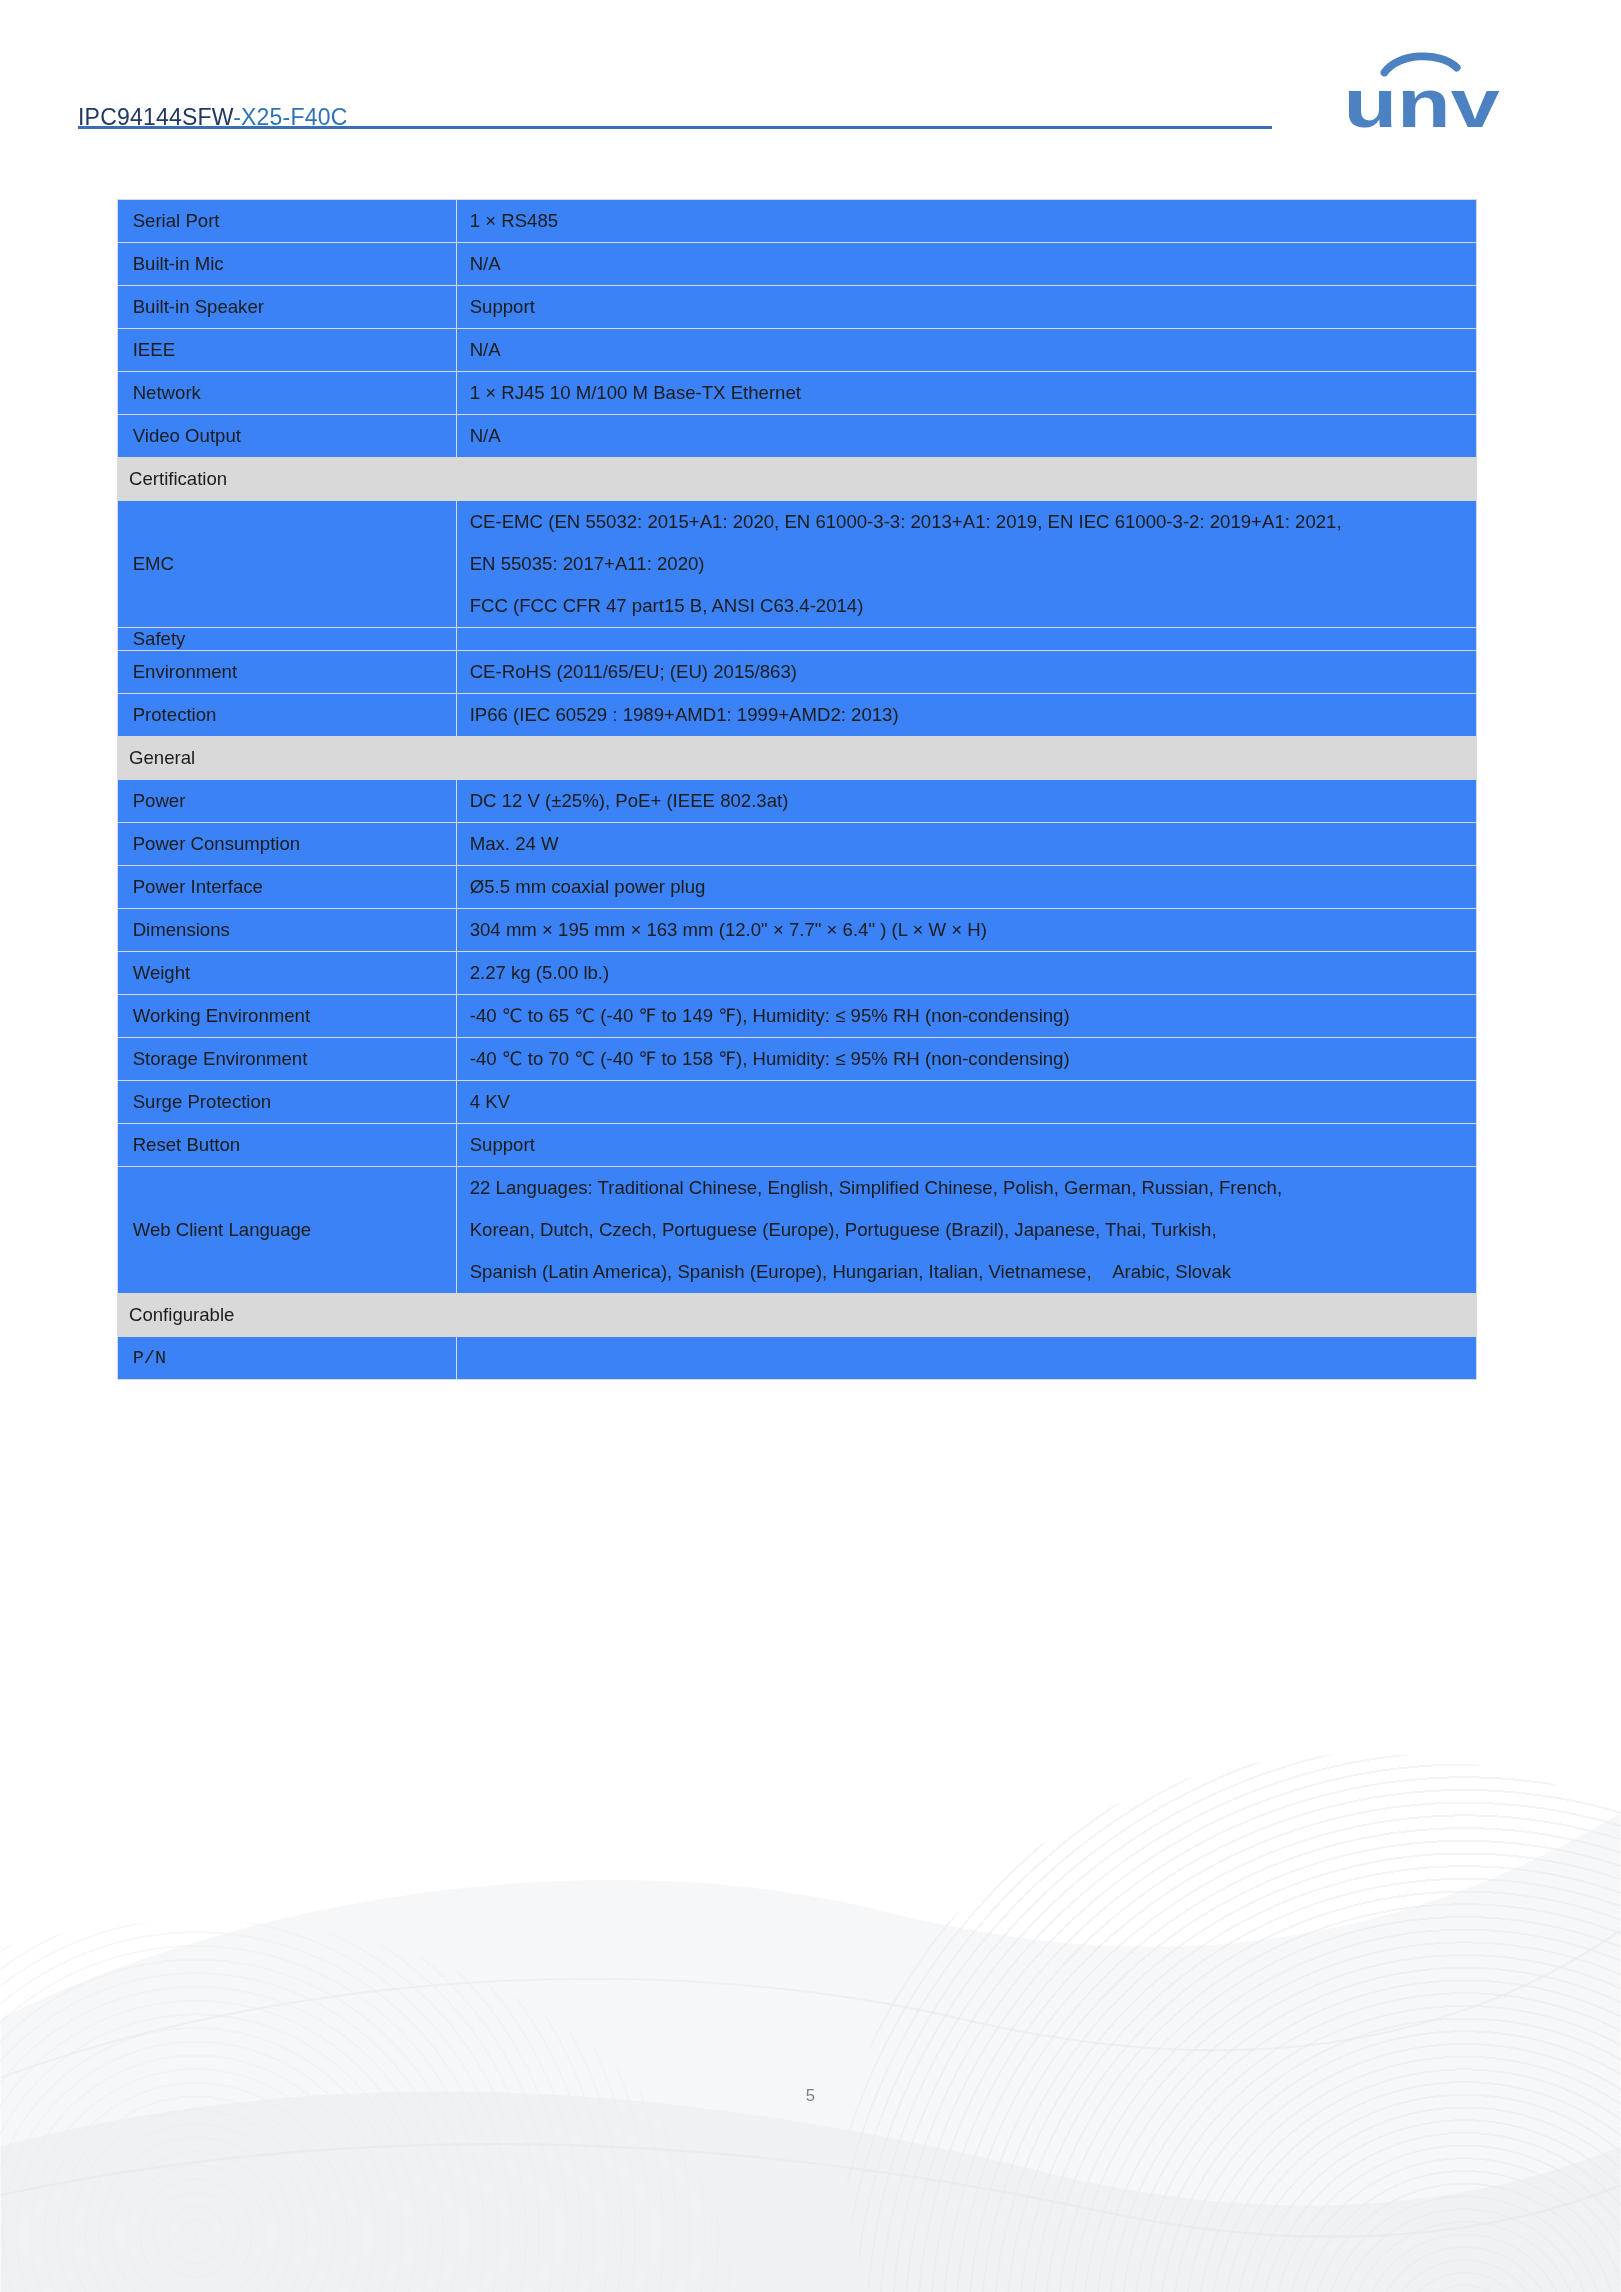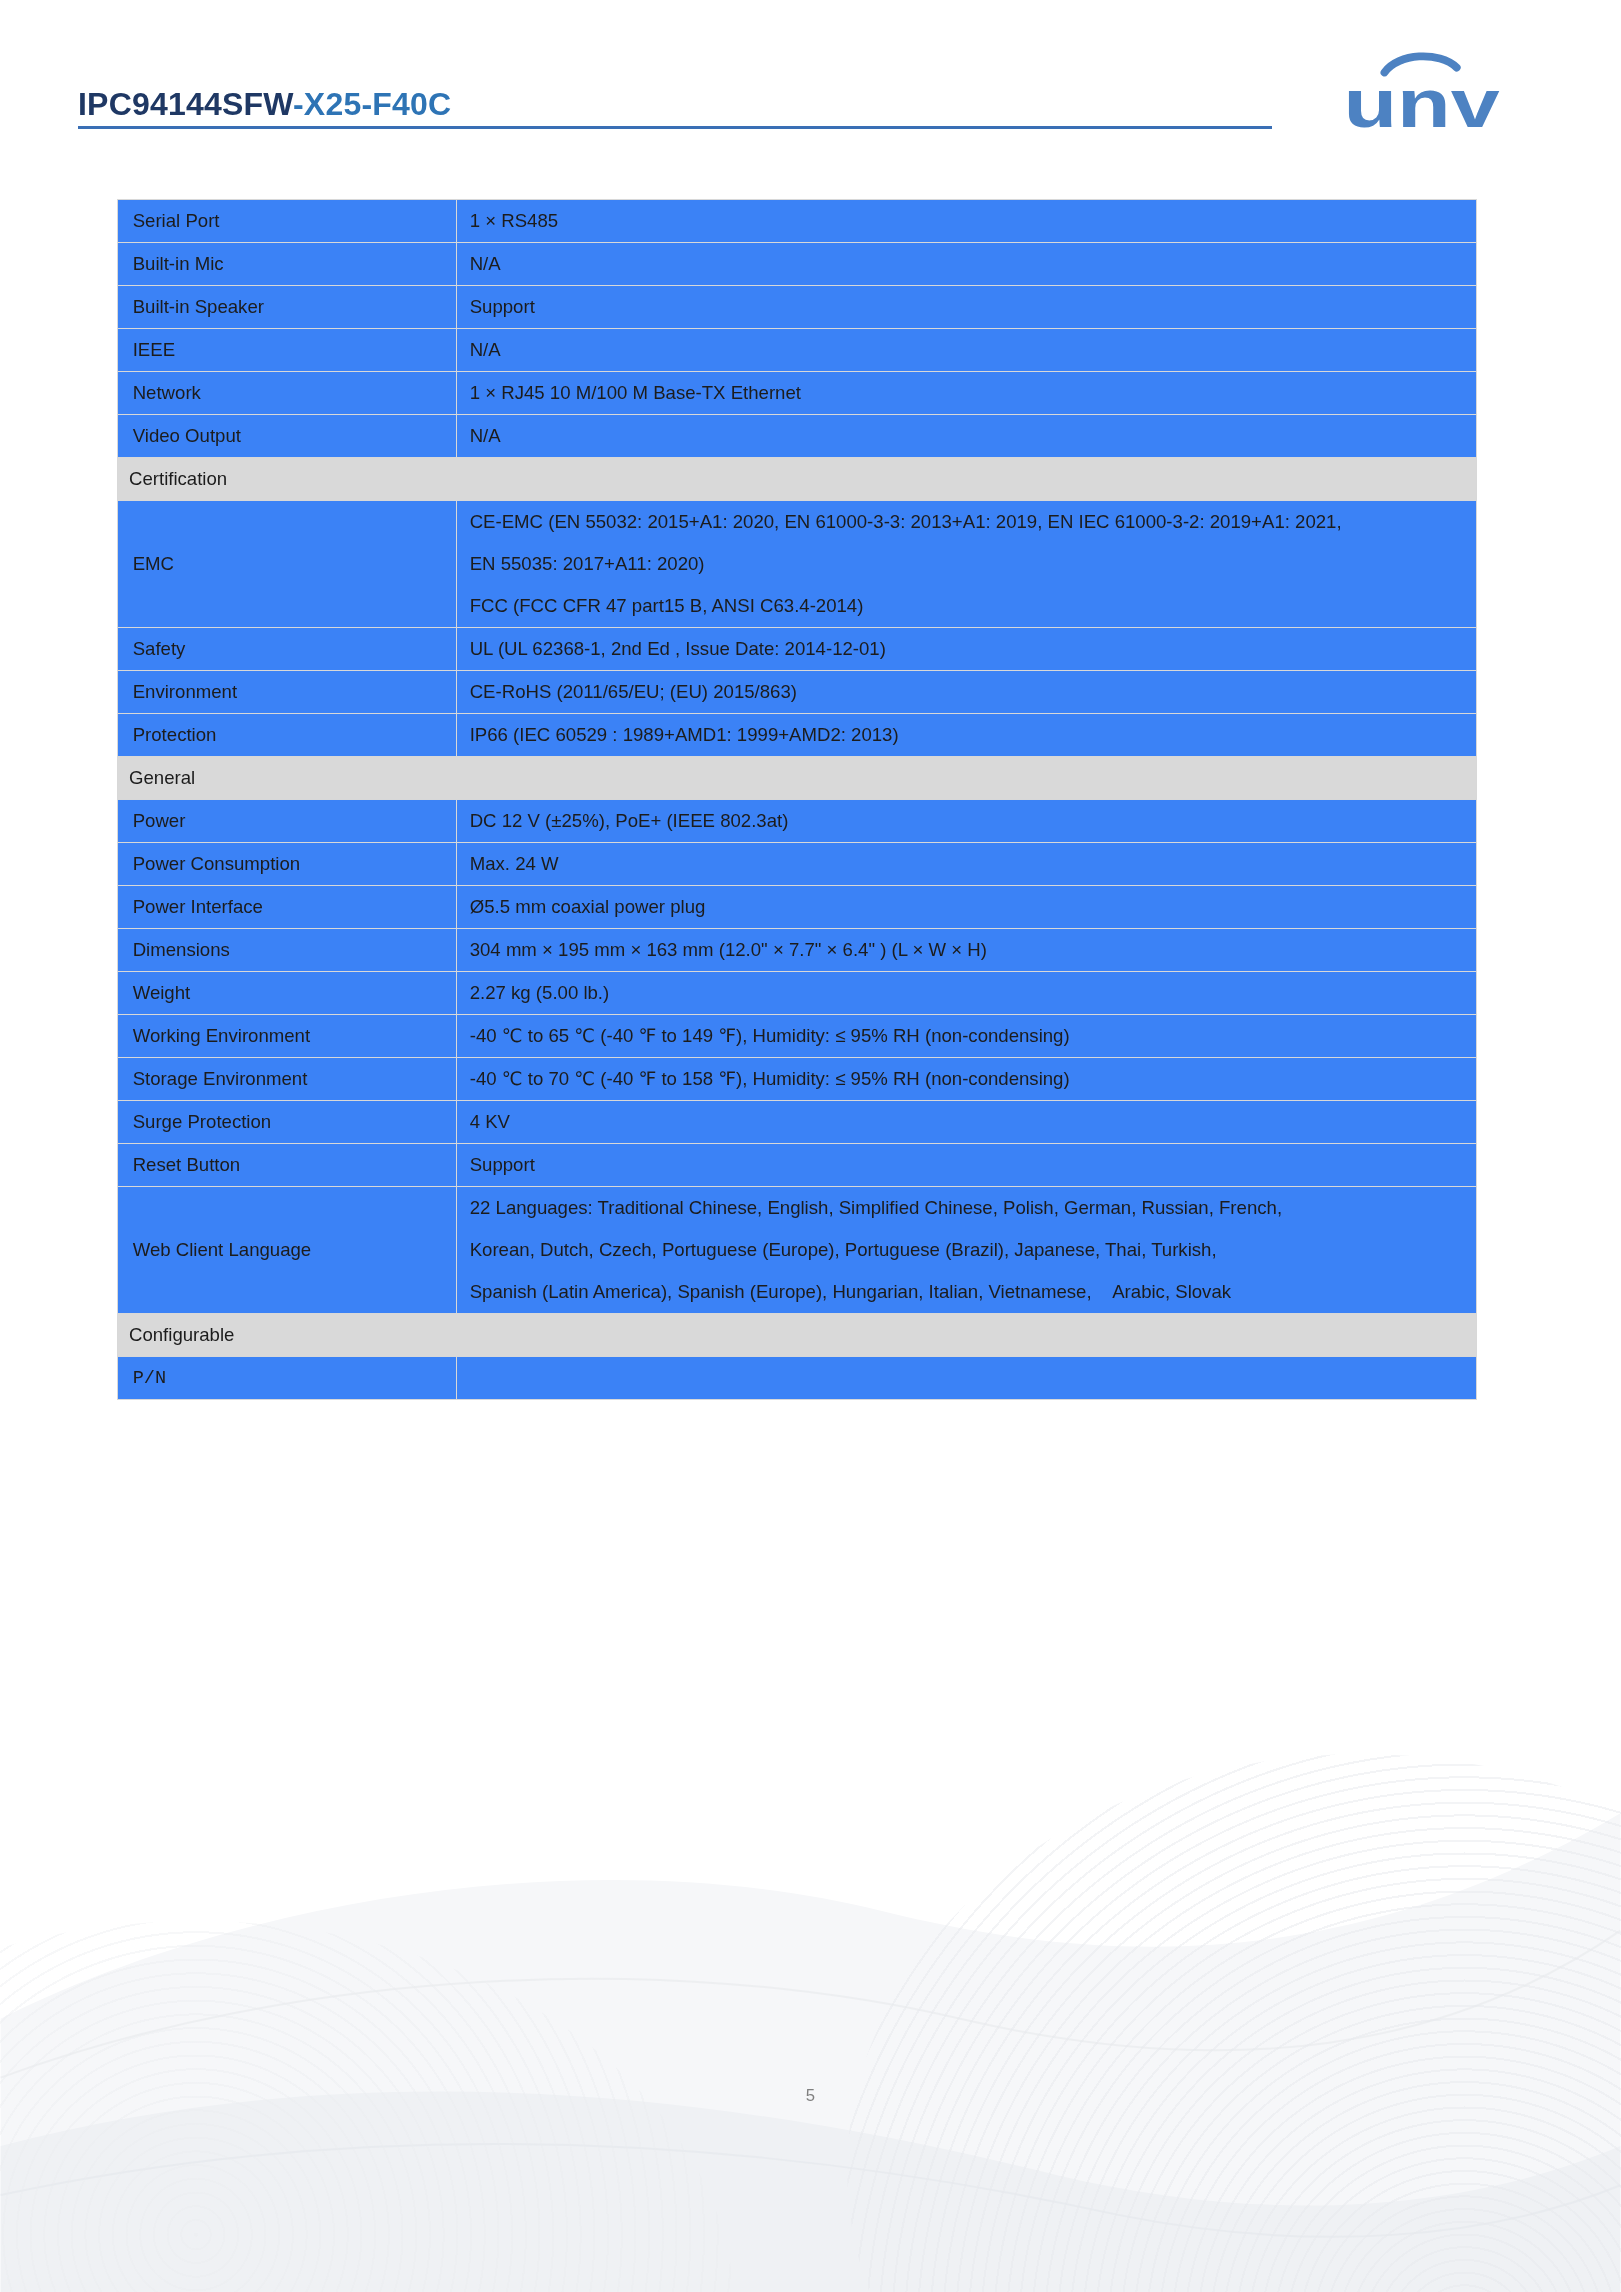--- a/index.html
+++ b/index.html
@@ -14,23 +14,23 @@
     overflow: hidden;
     font-family: "Liberation Sans", "DejaVu Sans", sans-serif;
     color: #1c1c1c;
   }
 
   
   .doc-header { position: absolute; left: 0; top: 0; width: 100%; height: 137px; }
   .doc-title {
     position: absolute;
     left: 78px;
-    top: 86px;
-    font-size: 32px;
-    font-weight: bold;
+    top: 104px;
+    font-size: 23px;
+    font-weight: normal;
     letter-spacing: 0.2px;
     white-space: nowrap;
   }
   .title-part1 { color: #1F3864; }
   .title-part2 { color: #2E74B5; }
   .header-rule {
     position: absolute;
     left: 78px;
     top: 126px;
     width: 1194px;
@@ -188,21 +188,20 @@
       <div class="label-cell">EMC</div>
       <div class="value-cell">
         <div class="value-line">CE-EMC (EN 55032: 2015+A1: 2020, EN 61000-3-3: 2013+A1: 2019, EN IEC 61000-3-2: 2019+A1: 2021,</div>
         <div class="value-line">EN 55035: 2017+A11: 2020)</div>
         <div class="value-line">FCC (FCC CFR 47 part15 B, ANSI C63.4-2014)</div>
       </div>
     </div>
     <div class="spec-row">
       <div class="label-cell">Safety</div>
       <div class="value-cell">
-        <div class="value-line">UL (UL 62368-1, 2nd Ed , Issue Date: 2014-12-01)</div>
       </div>
     </div>
     <div class="spec-row">
       <div class="label-cell">Environment</div>
       <div class="value-cell">
         <div class="value-line">CE-RoHS (2011/65/EU; (EU) 2015/863)</div>
       </div>
     </div>
     <div class="spec-row">
       <div class="label-cell">Protection</div>

